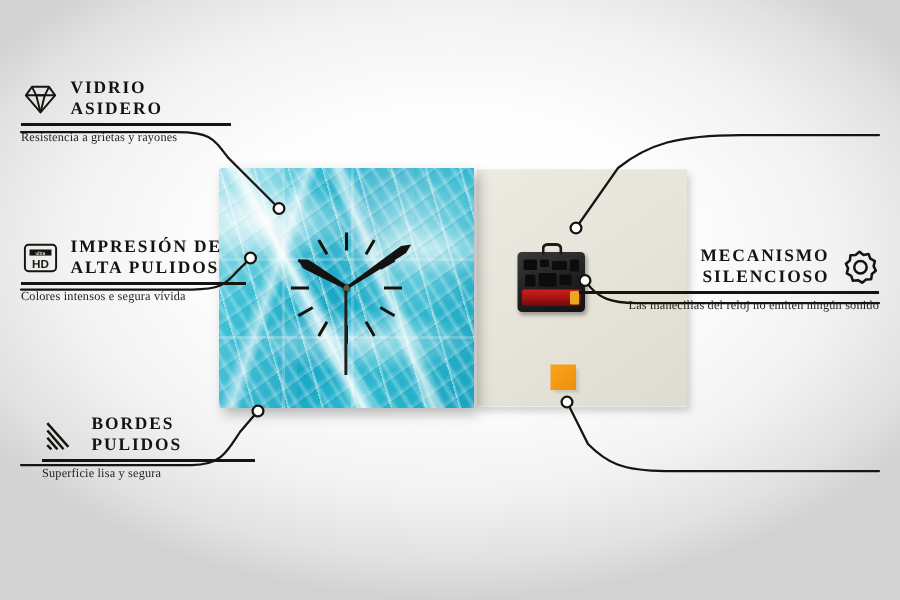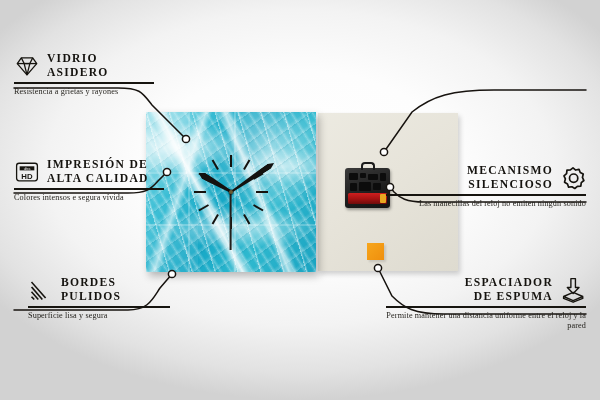--- a/index.html
+++ b/index.html
@@ -236,21 +236,21 @@
 
   <div class="feat left" id="f-impresion">
     <div class="hrow">
       <svg class="ico" viewBox="0 0 32 32">
         <rect x="3.2" y="5.2" width="25.6" height="21.6" rx="3" fill="none" stroke="#16140f" stroke-width="1.6"></rect>
         <rect x="7" y="9" width="18" height="5" fill="#16140f"></rect>
         <text x="16" y="13.2" font-family="'Liberation Sans',sans-serif" font-size="4.2" fill="#ffffff" text-anchor="middle">ultra</text>
         <text x="16" y="24" font-family="'Liberation Sans',sans-serif" font-size="9.6" font-weight="bold" fill="#16140f" text-anchor="middle">HD</text>
       </svg>
       <div class="htext">IMPRESIÓN DE
-ALTA CALIDAD</div>
+ALTA PULIDOS</div>
     </div>
     <div class="rule" style="width:150px;"></div>
     <div class="desc">Colores intensos
 e segura vívida</div>
   </div>
 
   <div class="feat left" id="f-bordes">
     <div class="hrow">
       <svg class="ico" viewBox="0 0 32 32">
         <g stroke="#16140f" stroke-width="2" stroke-linecap="square" fill="none">
@@ -280,28 +280,14 @@
                    L8.6 6.4 L12.8 6.1 Z"></path>
           <circle cx="16.8" cy="16.2" r="5.1"></circle>
         </g>
       </svg>
     </div>
     <div class="rule" style="width:200px;"></div>
     <div class="desc">Las manecillas del reloj
 no emiten ningún sonido</div>
   </div>
 
-  <div class="feat right" id="f-espaciad">
-    <div class="hrow">
-      <div class="htext">ESPACIADOR
-DE ESPUMA</div>
-      <svg class="ico" viewBox="0 0 32 32">
-        <path d="M13.4 2 H19 V13 H23.4 L16.2 20.2 L9 13 H13.4 Z" fill="none" stroke="#16140f" stroke-width="1.7" stroke-linejoin="round"></path>
-        <path d="M16.2 19 L28 24 L16.2 29 L4.4 24 Z" fill="none" stroke="#16140f" stroke-width="1.7" stroke-linejoin="round"></path>
-        <path d="M4.4 24.6 L4.4 26.4 L16.2 31 L28 26.4 L28 24.6" fill="none" stroke="#16140f" stroke-width="1.7" stroke-linejoin="round"></path>
-      </svg>
-    </div>
-    <div class="rule" style="width:200px;"></div>
-    <div class="desc">Permite mantener una distancia
-uniforme entre el reloj y la pared</div>
-  </div>
 
 </div>
 
 </body></html>

